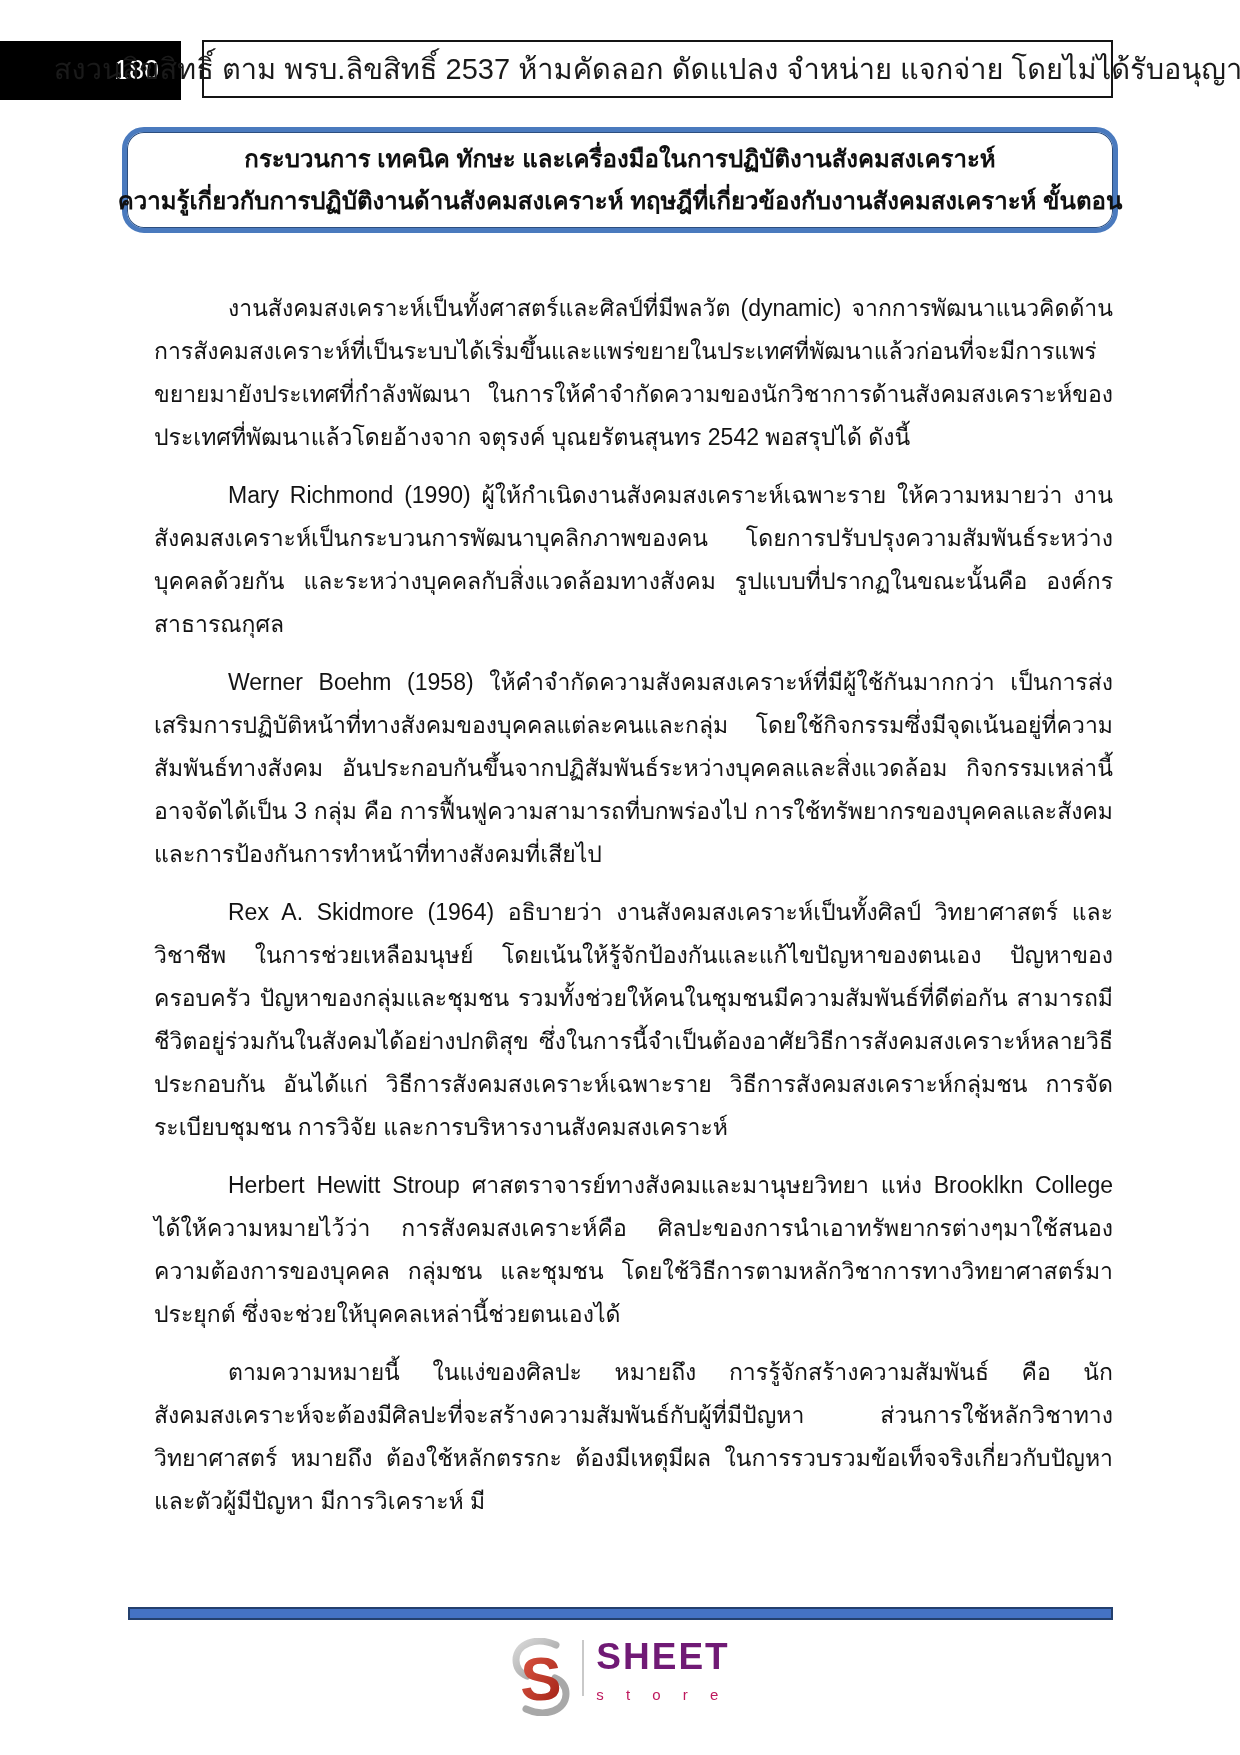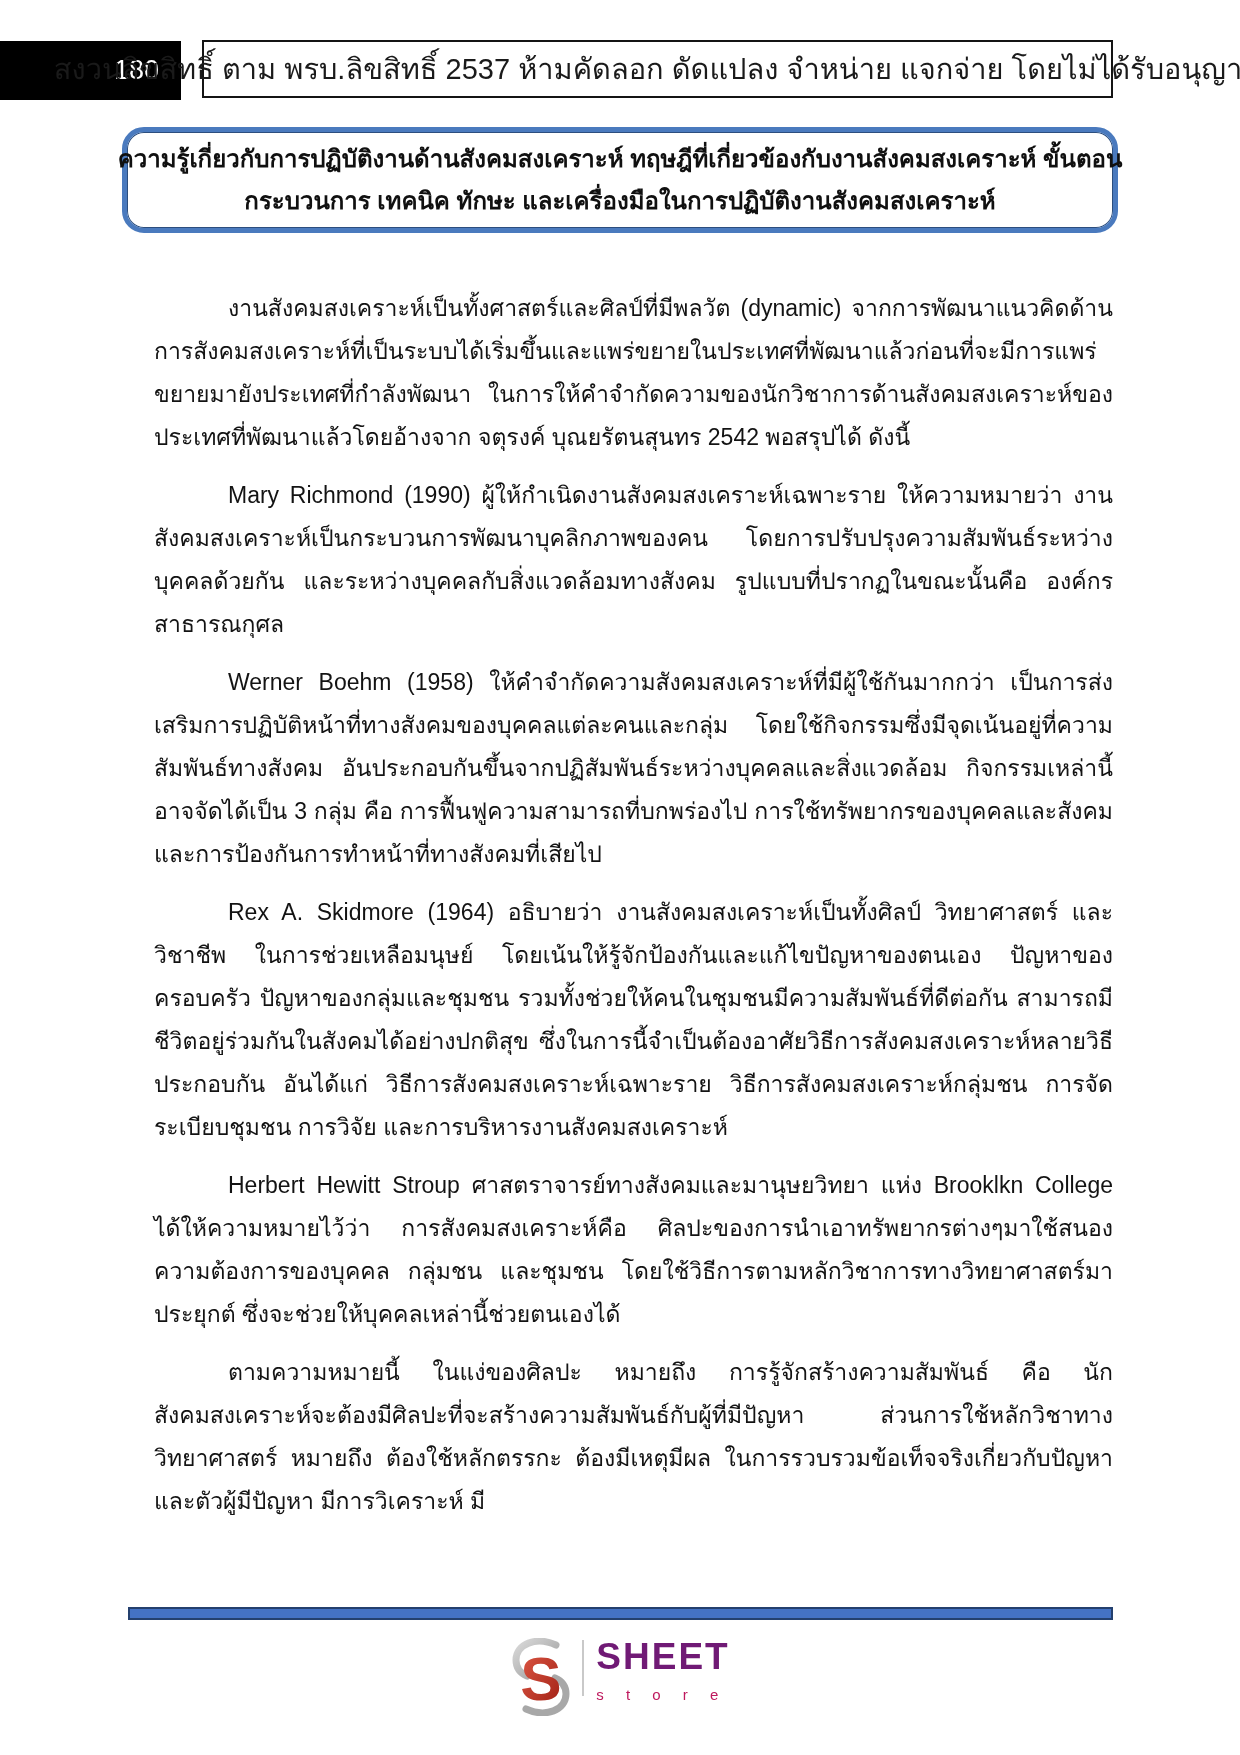--- a/index.html
+++ b/index.html
@@ -137,22 +137,22 @@
 <div class="page">
 
   <div class="page-num-box">
     <span>180</span>
   </div>
   <div class="copyright-box">
     <span>สงวนลิขสิทธิ์ ตาม พรบ.ลิขสิทธิ์ 2537 ห้ามคัดลอก ดัดแปลง จำหน่าย แจกจ่าย โดยไม่ได้รับอนุญาต</span>
   </div>
 
   <div class="title-box">
+    <div class="t-line">กระบวนการ เทคนิค ทักษะ และเครื่องมือในการปฏิบัติงานสังคมสงเคราะห์</div>
     <div class="t-line">ความรู้เกี่ยวกับการปฏิบัติงานด้านสังคมสงเคราะห์ ทฤษฎีที่เกี่ยวข้องกับงานสังคมสงเคราะห์ ขั้นตอน</div>
-    <div class="t-line">กระบวนการ เทคนิค ทักษะ และเครื่องมือในการปฏิบัติงานสังคมสงเคราะห์</div>
   </div>
 
 
   <div class="body-text">
     <p>งานสังคมสงเคราะห์เป็นทั้งศาสตร์และศิลป์ที่มีพลวัต  (dynamic) จากการพัฒนาแนวคิดด้านการสังคมสงเคราะห์ที่เป็นระบบได้เริ่มขึ้นและแพร่ขยายในประเทศที่พัฒนาแล้วก่อนที่จะมีการแพร่ขยายมายังประเทศที่กำลังพัฒนา ในการให้คำจำกัดความของนักวิชาการด้านสังคมสงเคราะห์ของประเทศที่พัฒนาแล้วโดยอ้างจาก จตุรงค์  บุณยรัตนสุนทร 2542  พอสรุปได้ ดังนี้</p>
     <p>Mary Richmond (1990) ผู้ให้กำเนิดงานสังคมสงเคราะห์เฉพาะราย ให้ความหมายว่า งานสังคมสงเคราะห์เป็นกระบวนการพัฒนาบุคลิกภาพของคน โดยการปรับปรุงความสัมพันธ์ระหว่างบุคคลด้วยกัน และระหว่างบุคคลกับสิ่งแวดล้อมทางสังคม รูปแบบที่ปรากฏในขณะนั้นคือ องค์กรสาธารณกุศล</p>
     <p>Werner Boehm (1958) ให้คำจำกัดความสังคมสงเคราะห์ที่มีผู้ใช้กันมากกว่า เป็นการส่งเสริมการปฏิบัติหน้าที่ทางสังคมของบุคคลแต่ละคนและกลุ่ม โดยใช้กิจกรรมซึ่งมีจุดเน้นอยู่ที่ความสัมพันธ์ทางสังคม อันประกอบกันขึ้นจากปฏิสัมพันธ์ระหว่างบุคคลและสิ่งแวดล้อม กิจกรรมเหล่านี้อาจจัดได้เป็น 3 กลุ่ม คือ การฟื้นฟูความสามารถที่บกพร่องไป การใช้ทรัพยากรของบุคคลและสังคม และการป้องกันการทำหน้าที่ทางสังคมที่เสียไป</p>
     <p>Rex A. Skidmore (1964) อธิบายว่า งานสังคมสงเคราะห์เป็นทั้งศิลป์ วิทยาศาสตร์ และวิชาชีพ ในการช่วยเหลือมนุษย์ โดยเน้นให้รู้จักป้องกันและแก้ไขปัญหาของตนเอง ปัญหาของครอบครัว ปัญหาของกลุ่มและชุมชน รวมทั้งช่วยให้คนในชุมชนมีความสัมพันธ์ที่ดีต่อกัน สามารถมีชีวิตอยู่ร่วมกันในสังคมได้อย่างปกติสุข ซึ่งในการนี้จำเป็นต้องอาศัยวิธีการสังคมสงเคราะห์หลายวิธีประกอบกัน อันได้แก่ วิธีการสังคมสงเคราะห์เฉพาะราย วิธีการสังคมสงเคราะห์กลุ่มชน การจัดระเบียบชุมชน การวิจัย และการบริหารงานสังคมสงเคราะห์</p>
     <p>Herbert Hewitt Stroup ศาสตราจารย์ทางสังคมและมานุษยวิทยา แห่ง Brooklkn College ได้ให้ความหมายไว้ว่า การสังคมสงเคราะห์คือ ศิลปะของการนำเอาทรัพยากรต่างๆมาใช้สนองความต้องการของบุคคล กลุ่มชน และชุมชน โดยใช้วิธีการตามหลักวิชาการทางวิทยาศาสตร์มาประยุกต์ ซึ่งจะช่วยให้บุคคลเหล่านี้ช่วยตนเองได้</p>
     <p>ตามความหมายนี้ ในแง่ของศิลปะ หมายถึง การรู้จักสร้างความสัมพันธ์ คือ นักสังคมสงเคราะห์จะต้องมีศิลปะที่จะสร้างความสัมพันธ์กับผู้ที่มีปัญหา ส่วนการใช้หลักวิชาทางวิทยาศาสตร์ หมายถึง ต้องใช้หลักตรรกะ ต้องมีเหตุมีผล ในการรวบรวมข้อเท็จจริงเกี่ยวกับปัญหาและตัวผู้มีปัญหา มีการวิเคราะห์ มี</p>

